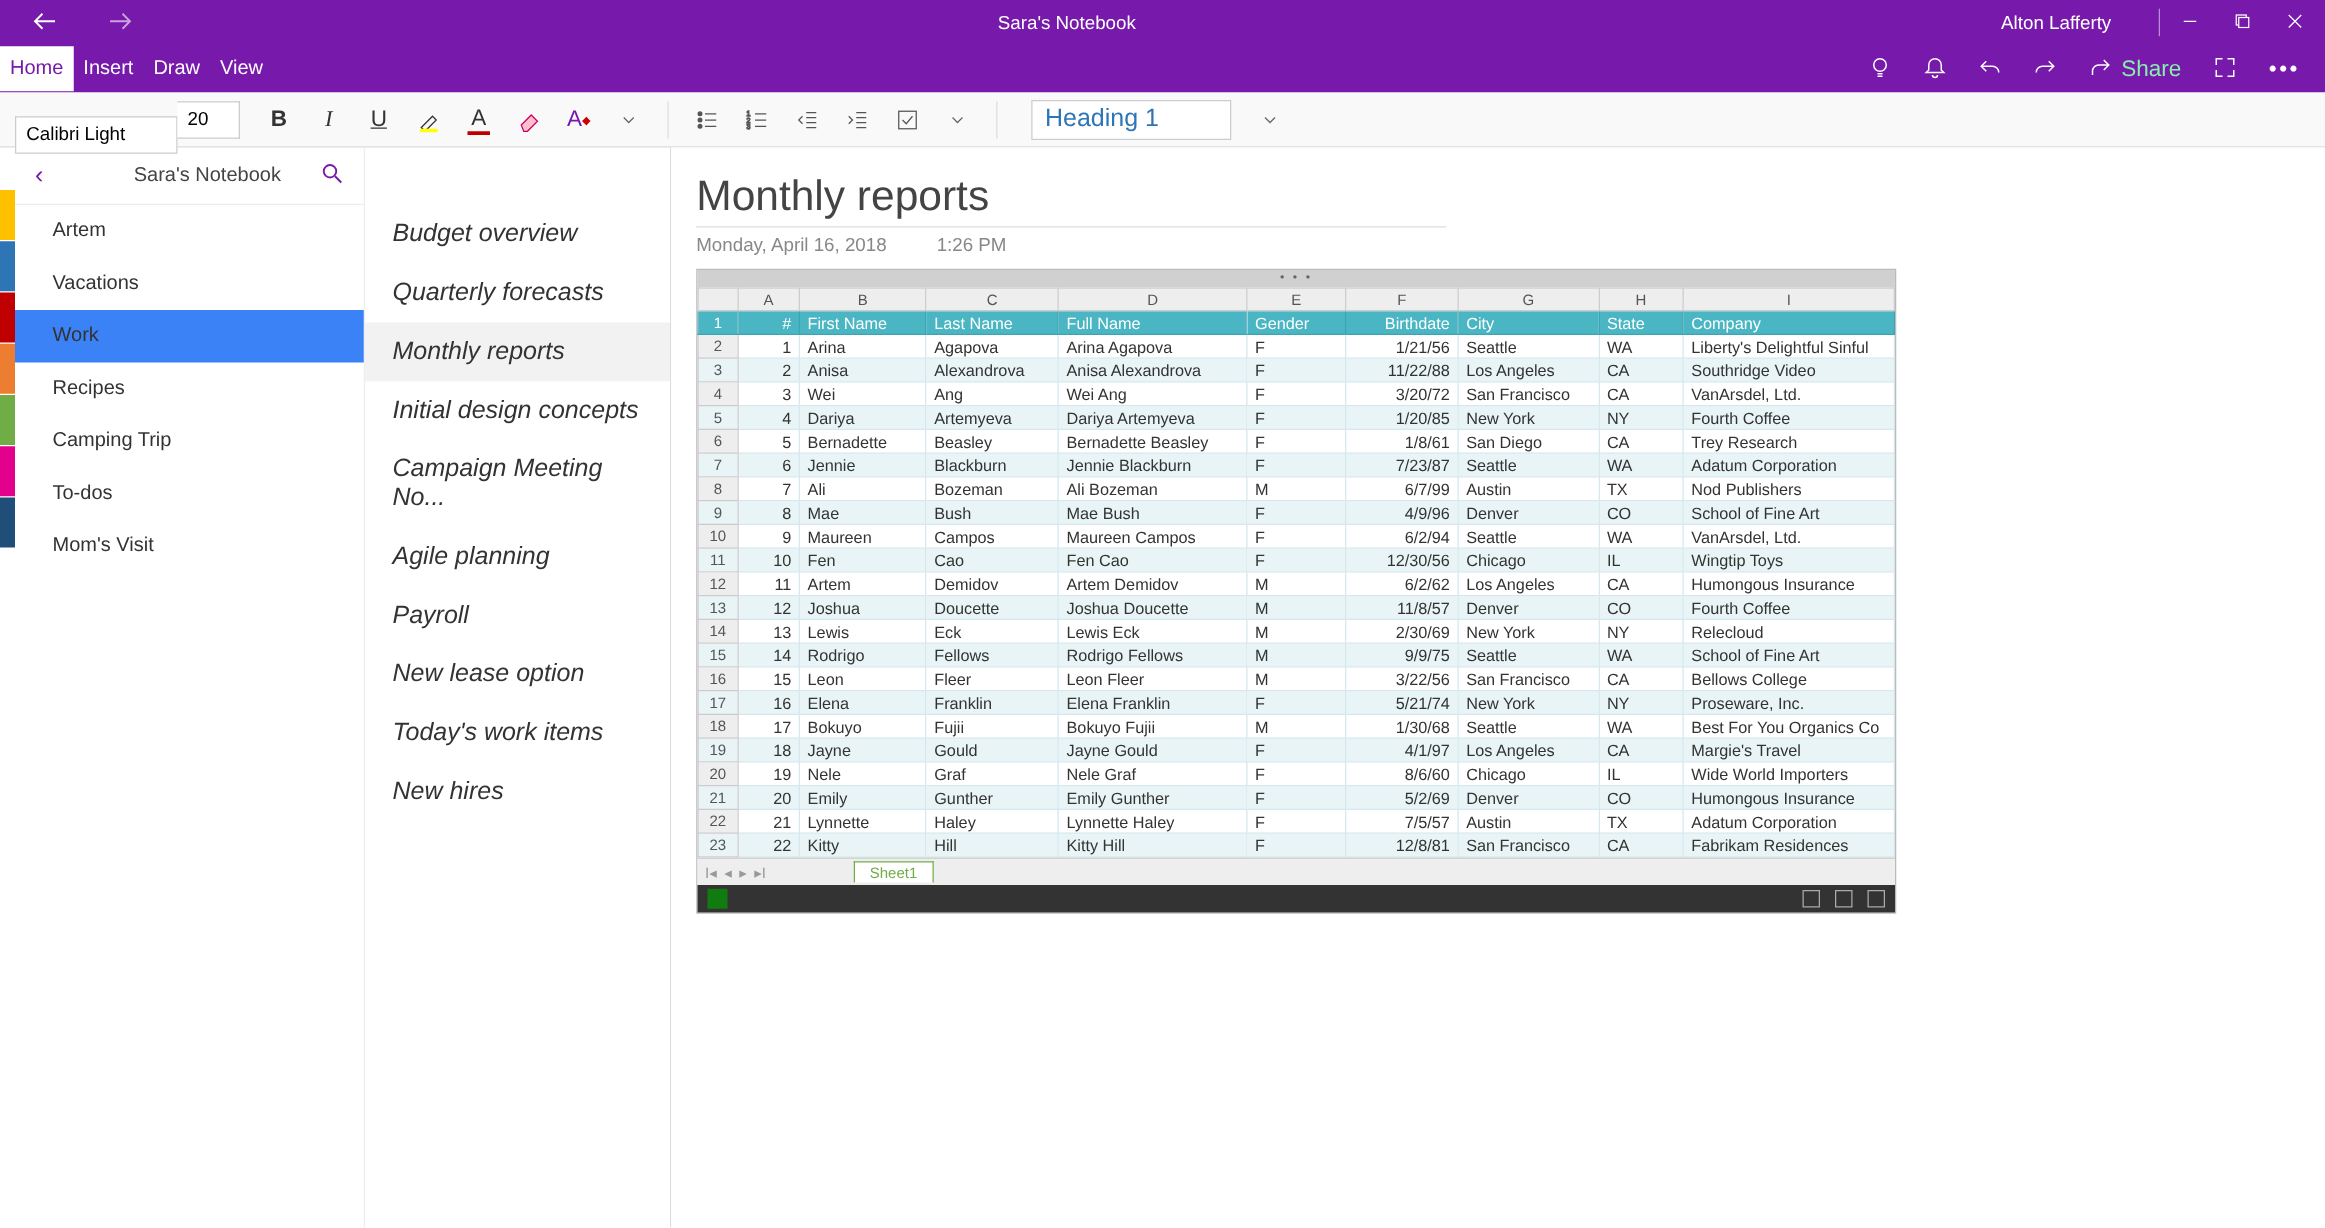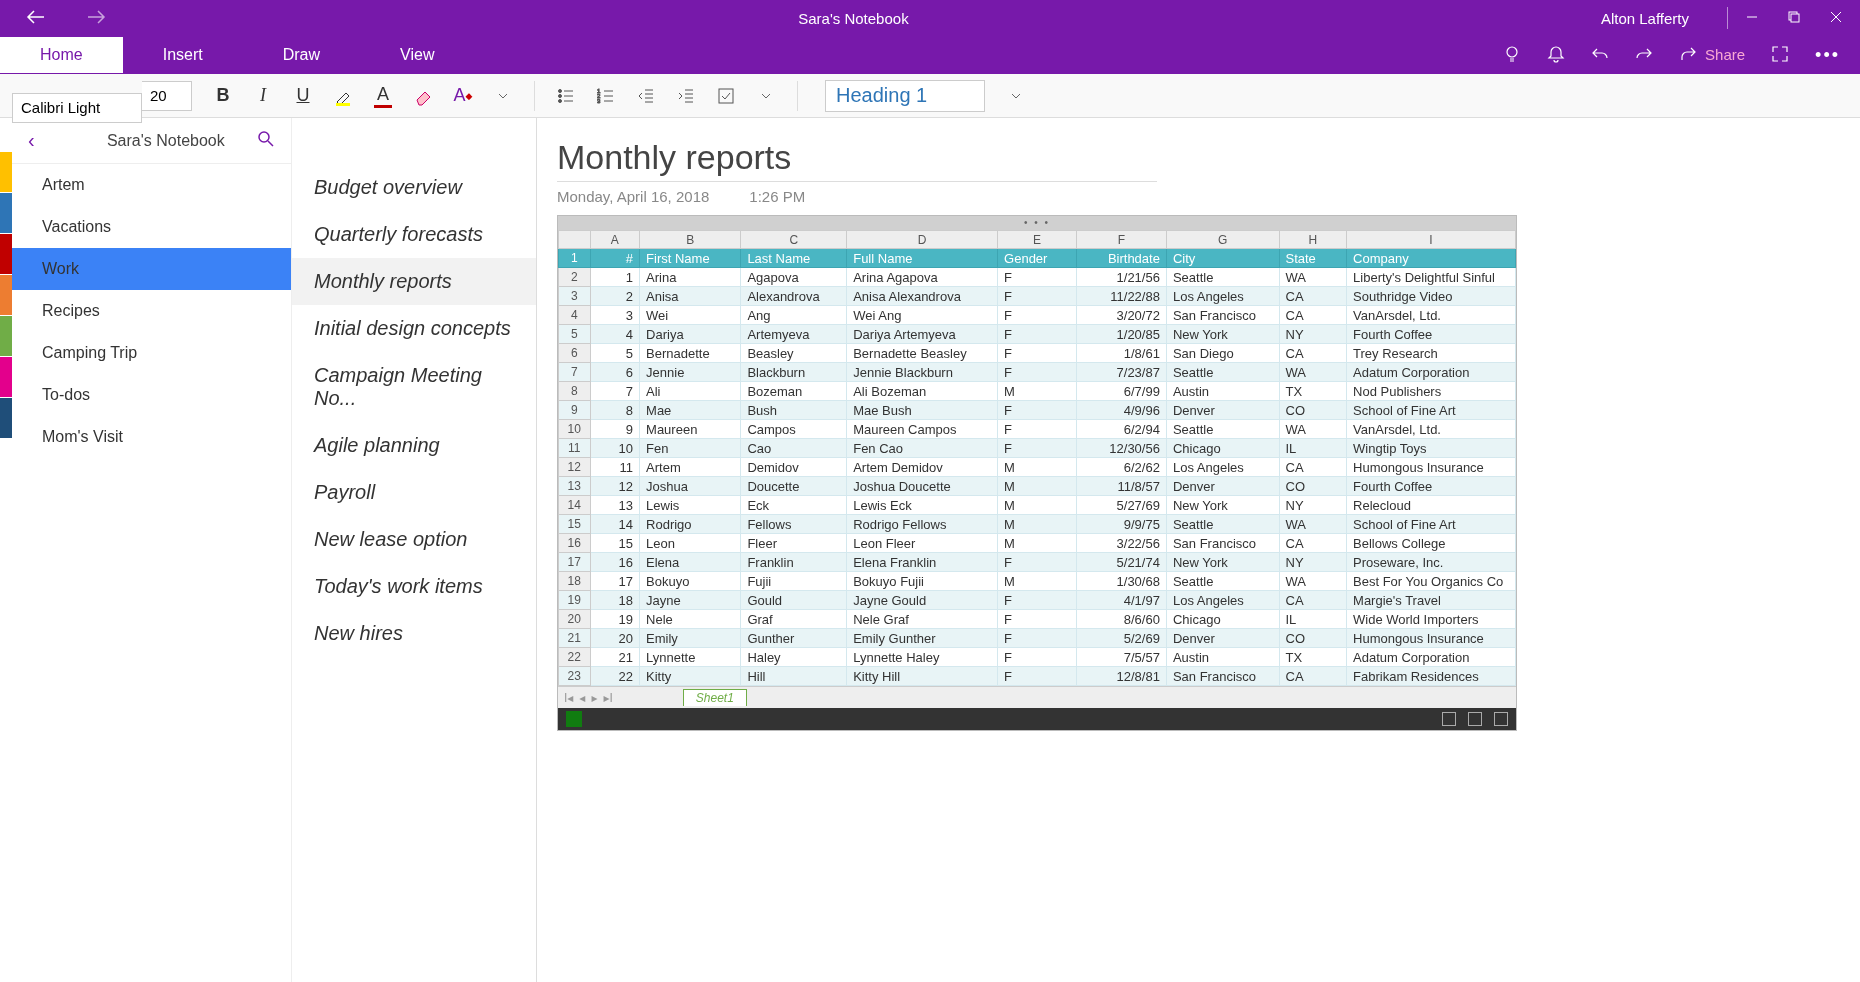--- a/index.html
+++ b/index.html
@@ -7,25 +7,25 @@
   
   .titlebar { background: #7719AA; height: 36px; display: flex; align-items: center; color: #fff; padding: 0 10px; }
   .titlebar .navbtns { display: flex; gap: 40px; padding-left: 16px; }
   .titlebar .title { flex: 1; text-align: center; font-size: 15px; }
   .titlebar .user { font-size: 15px; padding-right: 20px; }
   .titlebar .sep { width: 1px; height: 22px; background: rgba(255,255,255,0.5); margin: 0 18px;}
   .titlebar .winbtns { display: flex; gap: 30px; padding-right: 8px; }
 
   .ribbonrow { background: #7719AA; height: 38px; display: flex; align-items: center; }
   .tabs { display: flex; }
-  .tab { padding: 9px 40px; font-size: 16px; color: #fff; cursor: pointer; }
+  .tab { padding: 9px 8px; font-size: 16px; color: #fff; cursor: pointer; }
   .tab.active { background: #fff; color: #7719AA; }
   .ribbon-right { margin-left: auto; display: flex; align-items: center; gap: 26px; padding-right: 20px; }
   .ribbon-right svg { stroke: #fff; }
-  .share-group { display: flex; align-items: flex-start; gap: 8px; color:#f9a8d4; font-size:15px;}
+  .share-group { display: flex; align-items: center; gap: 8px; color:#86efac; font-size:18px;}
 
   .toolbar { height: 44px; border-bottom: 1px solid #ddd; display: flex; align-items: center; padding: 0 12px; gap: 0; background:#f9f9f9;}
   .font-name { width: 130px; height: 30px; border: 1px solid #ccc; padding: 2px 8px; font-size: 15px; background:#fff;margin-top:24px; }
   .font-size { width: 50px; height: 30px; border: 1px solid #ccc; border-left:none; padding: 2px 8px; font-size: 15px; background:#fff;}
   .tool-group { display: flex; align-items: center; gap: 18px; padding: 0 20px; }
   .tool-divider { width: 1px; height: 30px; background: #ddd; }
   .tbtn { width: 22px; height: 22px; display:flex; align-items:center; justify-content:center; cursor:pointer; font-size:18px;}
   .style-select { width: 160px; height: 32px; border: 1px solid #ccc; padding: 2px 10px; font-size: 20px; color: #2E75B6; background:#fff; margin-left:27px;}
   .style-dd { margin-left:20px;}
 
@@ -59,21 +59,21 @@
   .xl-table th.rowh, .xl-table td.rowh { width:28px; background:#eee; border:1px solid #ccc; text-align:center; color:#555; font-weight:normal; font-size:12px;}
   .xl-table th.colh { background:#eee; border:1px solid #ccc; text-align:center; color:#555; font-weight:normal; height:18px; font-size:12px;}
   .xl-table td { border:1px solid #d4e8ee; padding:1px 6px; height:19px; overflow:hidden; white-space:nowrap; text-overflow:clip;}
   .xl-table tr.hdr td { background:#4ab6c3; color:#fff; font-weight:normal; border:1px solid #3da5b2;}
   .xl-table tr.band td { background:#e8f4f6; }
   .xl-table td.num { text-align:right; }
   .corner { background:#eee; border:1px solid #ccc; width:28px;}
   .sel-row td.rowh { background:#d0d0d0;}
   .xl-sheetbar { height:22px; background:#eee; border-top:1px solid #ccc; display:flex; align-items:center; font-size:12px; padding-left:6px;}
   .sheet-nav { display:flex; gap:6px; color:#999; margin-right:70px;}
-  .sheet-tab { border:1px solid #70ad47; border-bottom:none; background:#fff; padding:1px 12px; color:#70ad47;font-style:italic;}
+  .sheet-tab { border:1px solid #70ad47; border-bottom:none; background:#fff; padding:1px 12px; color:#70ad47;}
   .xl-statusbar { height:22px; background:#333; display:flex; align-items:center; padding:0 8px; justify-content:space-between;}
   .xl-statusbar .xlicon { width:16px;height:16px; background:#107c10; display:inline-block;}
   .xl-statusbar .viewicons { display:flex; gap:12px;}
   .xl-statusbar .viewicons span{ width:14px;height:14px; border:1px solid #aaa;}
   
   .colA{width:44px;} .colB{width:90px;} .colC{width:94px;} .colD{width:134px;} .colE{width:70px;} .colF{width:80px;} .colG{width:100px;} .colH{width:60px;} .colI{width:150px;}
 </style>
 </head>
 <body>
 
@@ -447,21 +447,21 @@
               <td class="">CO</td>
               <td class="">Fourth Coffee</td>
             </tr>
             <tr class="datarow">
               <td class="rowh">14</td>
               <td class="num">13</td>
               <td class="">Lewis</td>
               <td class="">Eck</td>
               <td class="">Lewis Eck</td>
               <td class="">M</td>
-              <td class="num">5/27/69</td>
+              <td class="num">2/30/69</td>
               <td class="">New York</td>
               <td class="">NY</td>
               <td class="">Relecloud</td>
             </tr>
             <tr class="datarow band">
               <td class="rowh">15</td>
               <td class="num">14</td>
               <td class="">Rodrigo</td>
               <td class="">Fellows</td>
               <td class="">Rodrigo Fellows</td>

